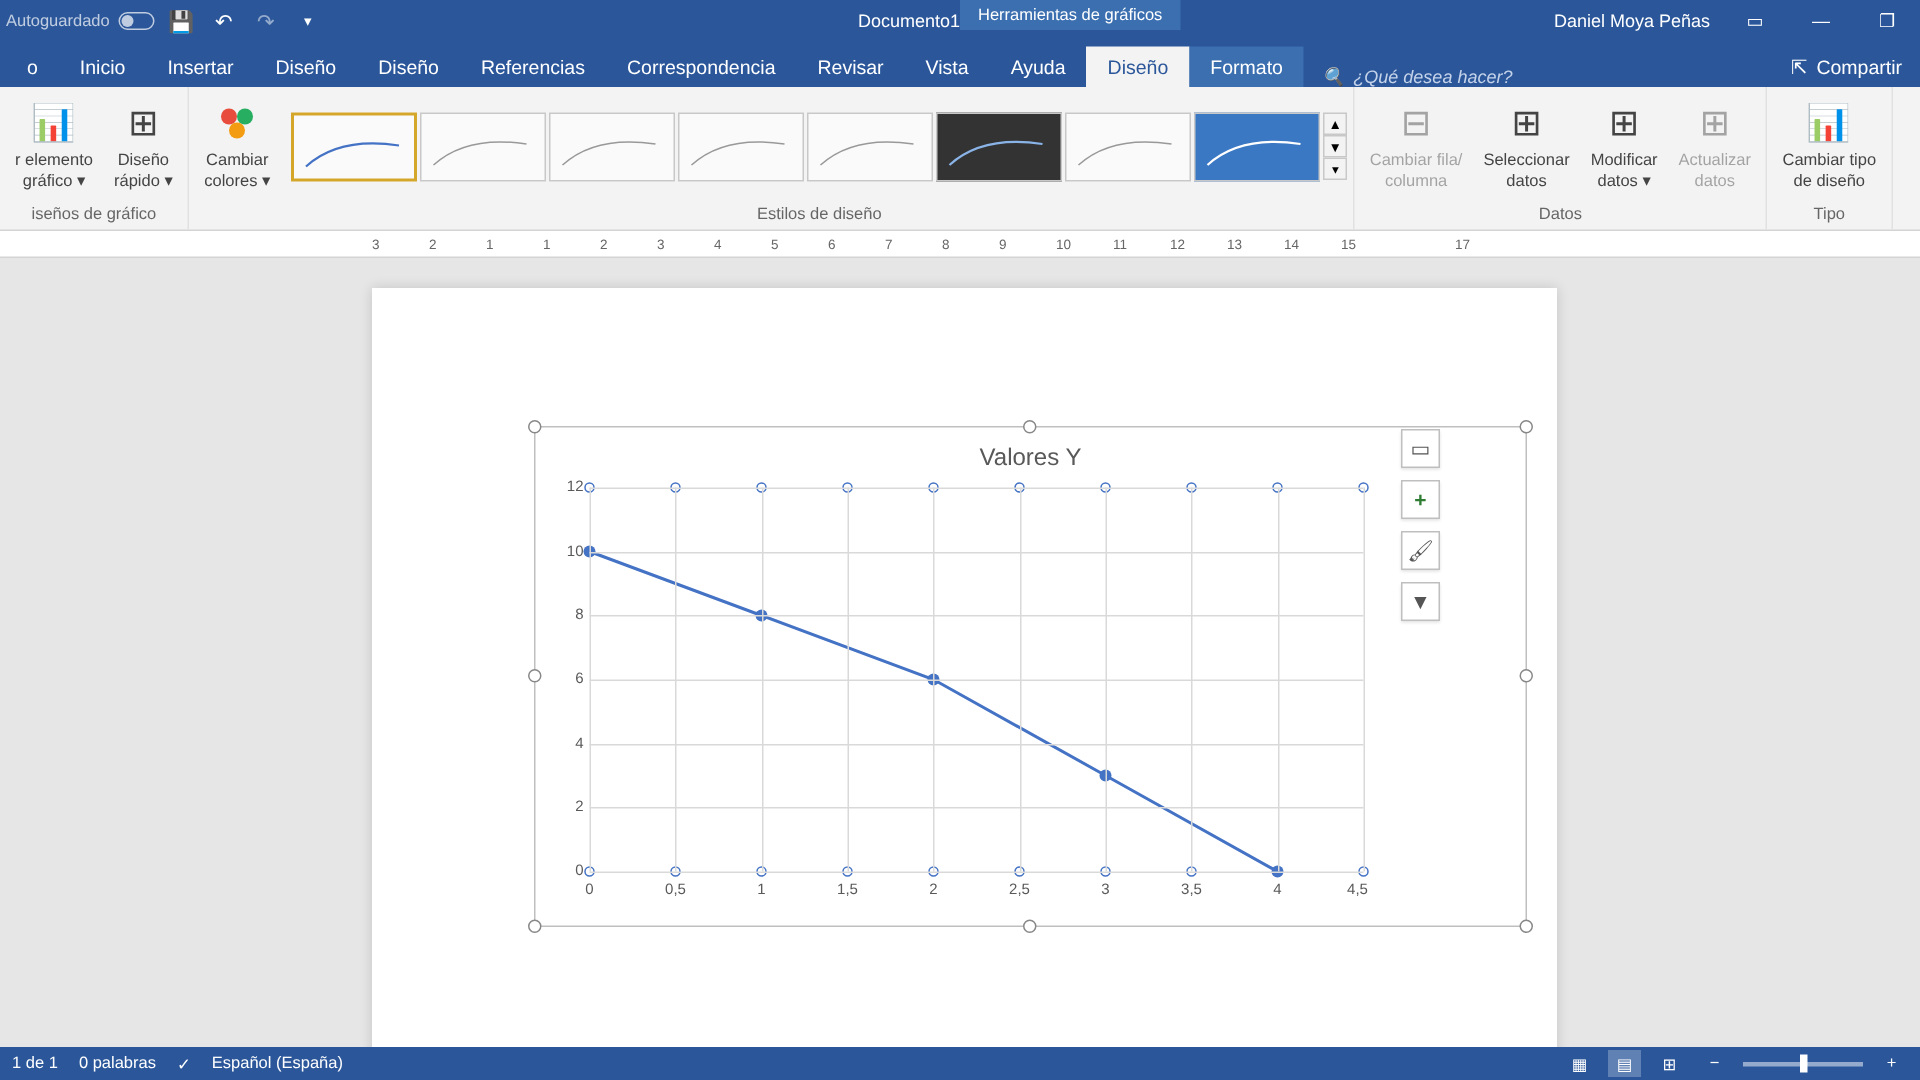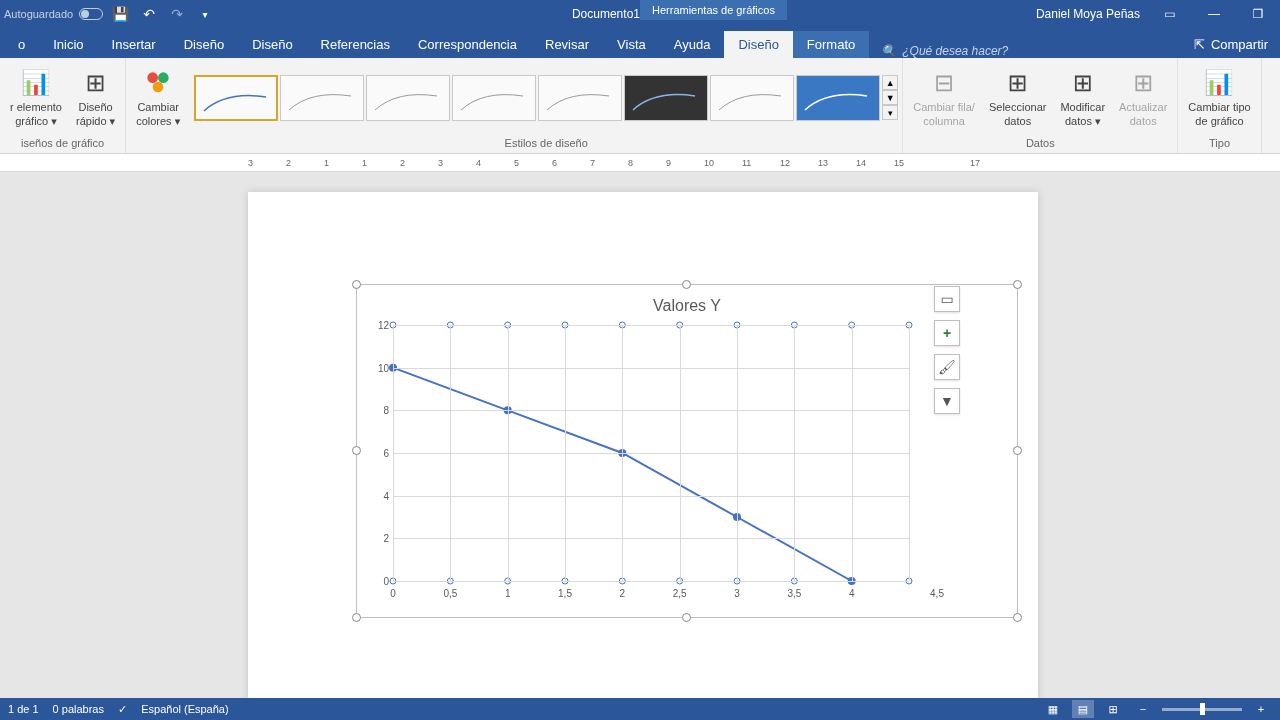--- a/index.html
+++ b/index.html
@@ -216,21 +216,21 @@
       </div>
     </div>
     <div class="ribbon-group-label">Datos</div>
   </div>
 
   <div class="ribbon-group">
     <div class="ribbon-group-content">
       <div class="big-btn">
         <div class="big-icon">📊</div>
         <span style="white-space:pre-line">Cambiar tipo
-de gráfico</span>
+de diseño</span>
       </div>
     </div>
     <div class="ribbon-group-label">Tipo</div>
   </div>
 </div>
 
 <div class="ruler">
   <div class="ruler-track" id="ruler-track">
       <span class="ruler-tick" style="left: 0px;">3</span>
       <span class="ruler-tick" style="left: 38px;">2</span>
@@ -324,21 +324,21 @@
           <div class="x-label" style="left: 229.333px;">2</div>
           <div class="grid-line-v" style="left: 286.667px;"></div>
           <div class="x-label" style="left: 286.667px;">2,5</div>
           <div class="grid-line-v" style="left: 344px;"></div>
           <div class="x-label" style="left: 344px;">3</div>
           <div class="grid-line-v" style="left: 401.333px;"></div>
           <div class="x-label" style="left: 401.333px;">3,5</div>
           <div class="grid-line-v" style="left: 458.667px;"></div>
           <div class="x-label" style="left: 458.667px;">4</div>
           <div class="grid-line-v" style="left: 516px;"></div>
-          <div class="x-label" style="left: 544px;">4,5</div>
+          <div class="x-label" style="left: 512px;">4,5</div>
         </div>
     </div>
 
     <div class="side-buttons">
       <div class="side-btn">▭</div>
       <div class="side-btn" style="color:#2e7d32;font-weight:bold">+</div>
       <div class="side-btn">🖌</div>
       <div class="side-btn">▼</div>
     </div>
 

